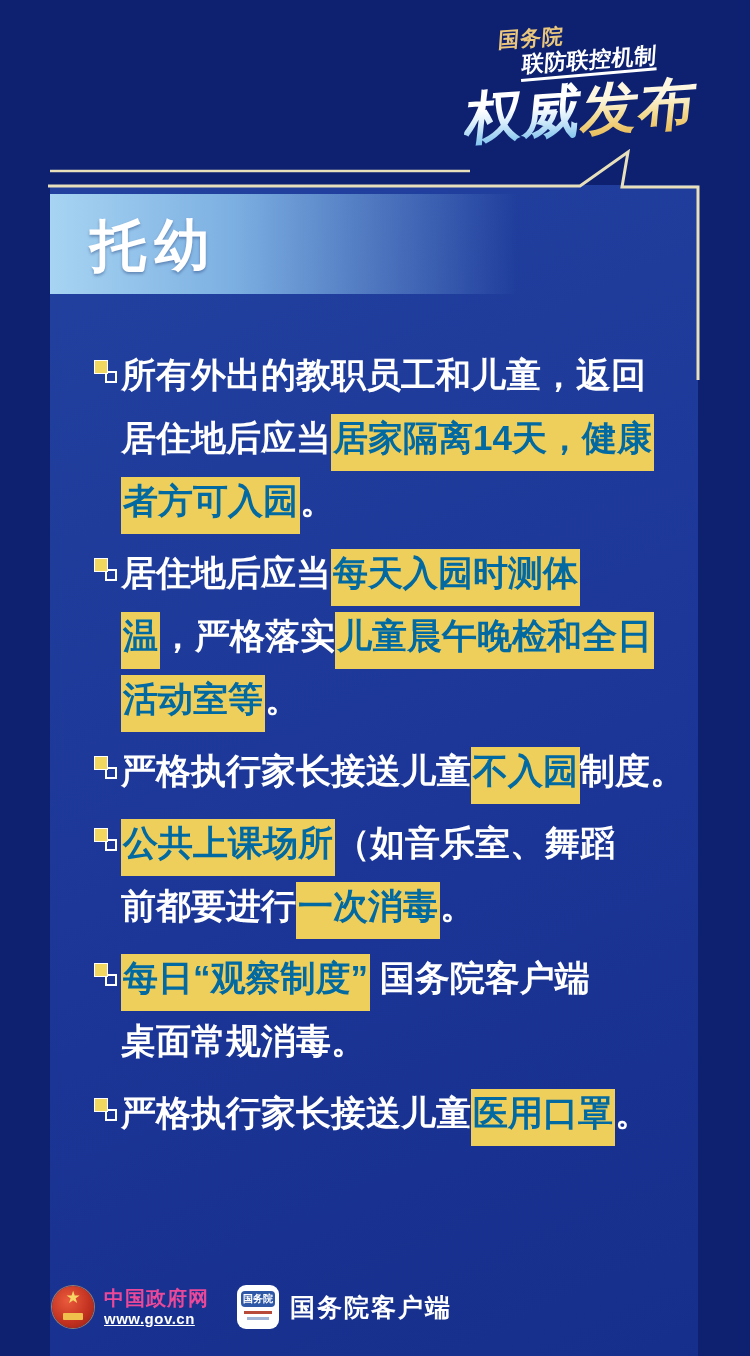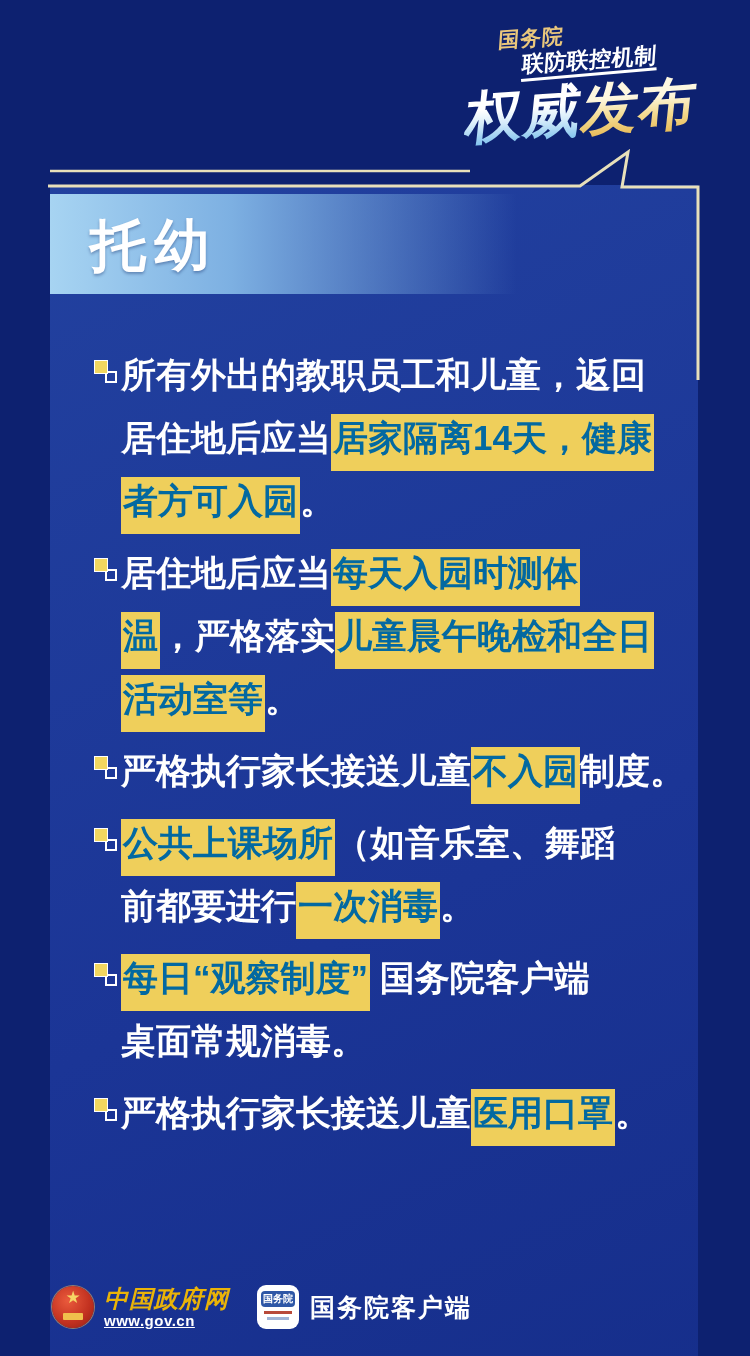--- a/index.html
+++ b/index.html
@@ -56,22 +56,22 @@
   .footer { position:absolute; left:52px; top:1280px; height:54px; display:flex;
             align-items:center; z-index:2; }
   .emblem { width:42px; height:42px; border-radius:50%; position:relative; flex:none;
             background:radial-gradient(circle at 38% 35%, #ea5a3c, #c23120 58%, #8e1f12 100%);
             box-shadow:0 0 0 1px rgba(240,190,90,.55); }
   .emblem .star { position:absolute; left:0; right:0; top:2px; text-align:center;
                   color:#f6d565; font-size:17px; line-height:20px; }
   .emblem .gate { position:absolute; left:11px; right:11px; bottom:8px; height:7px;
                   background:#f0c04c; border-radius:1px; }
   .gov { margin-left:10px; }
-  .gov-name { font-size:24px; font-weight:bold; color:#eab308; line-height:1.15;
-              letter-spacing:1px; white-space:nowrap;font-style:italic; }
+  .gov-name { font-size:20px; font-weight:bold; color:#ec4899; line-height:1.15;
+              letter-spacing:1px; white-space:nowrap; }
   .gov-url { font-size:15px; font-weight:bold; color:#ffffff; letter-spacing:0.5px;text-decoration:underline; }
   .appicon { margin-left:28px; flex:none; width:42px; height:44px; background:#ffffff;
              border-radius:9px; position:relative; }
   .appicon .pill { position:absolute; left:4px; right:4px; top:6px; height:16px;
                    background:#2e57a6; border-radius:4px; color:#ffffff; font-size:10px;
                    font-weight:bold; text-align:center; line-height:16px; letter-spacing:0; }
   .appicon .ln1 { position:absolute; left:7px; right:7px; top:26px; height:3px; background:#b84a3a; }
   .appicon .ln2 { position:absolute; left:10px; right:10px; top:32px; height:3px; background:#9fb3d6; }
   .app-name { margin-left:11px; font-size:25px; font-weight:bold; color:#ffffff;
               letter-spacing:2px; white-space:nowrap;font-family:Liberation Mono, monospace; }

